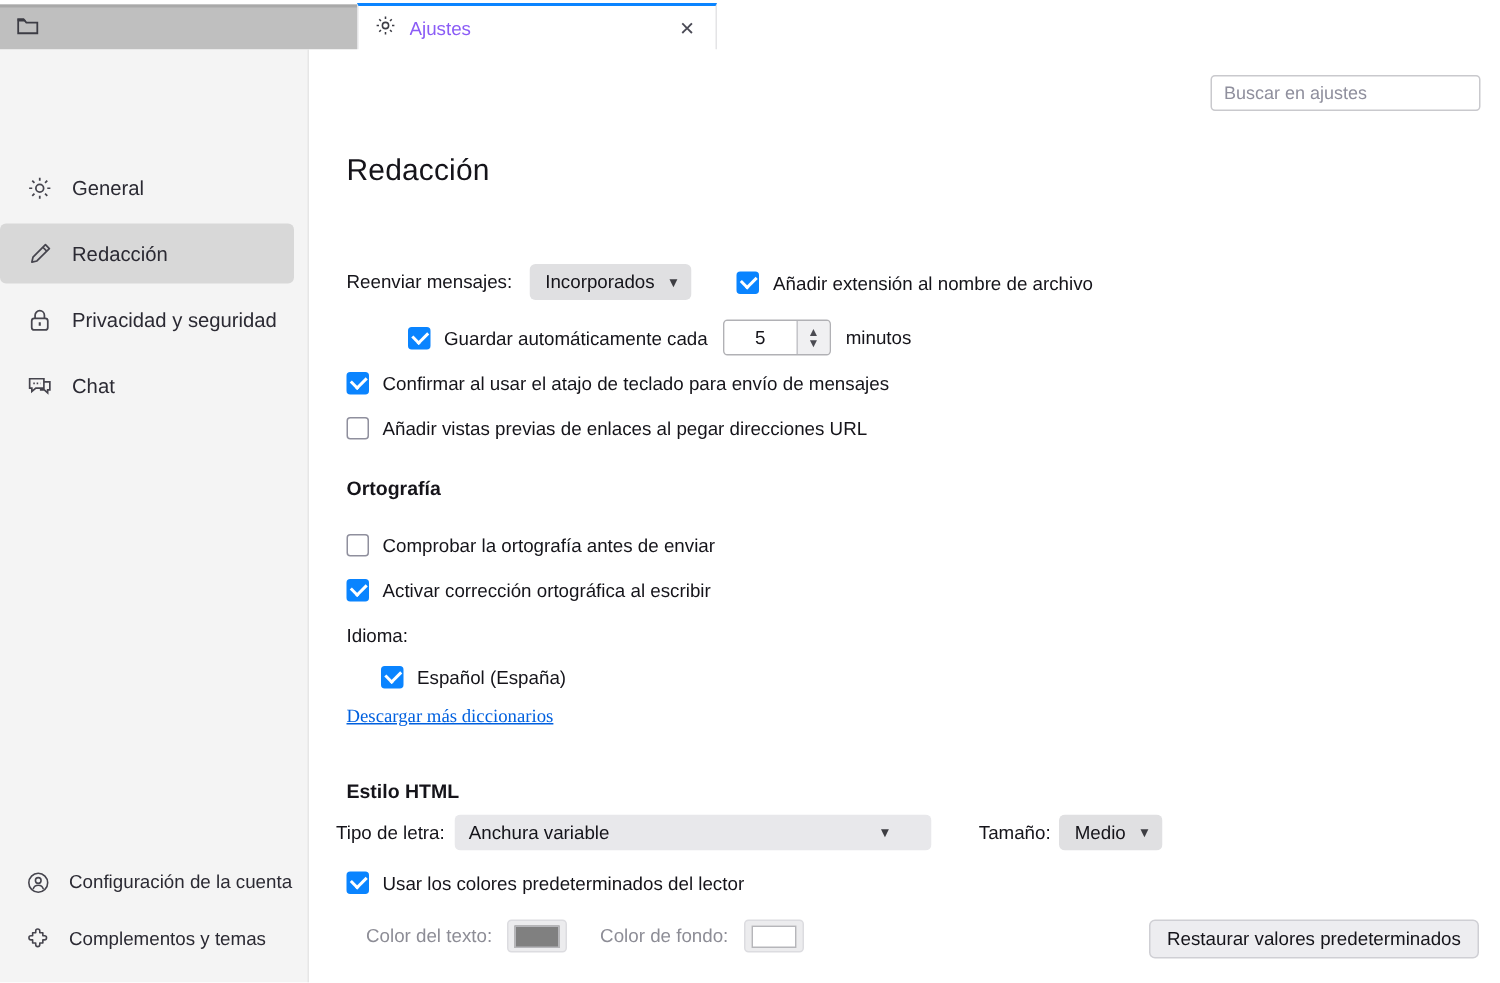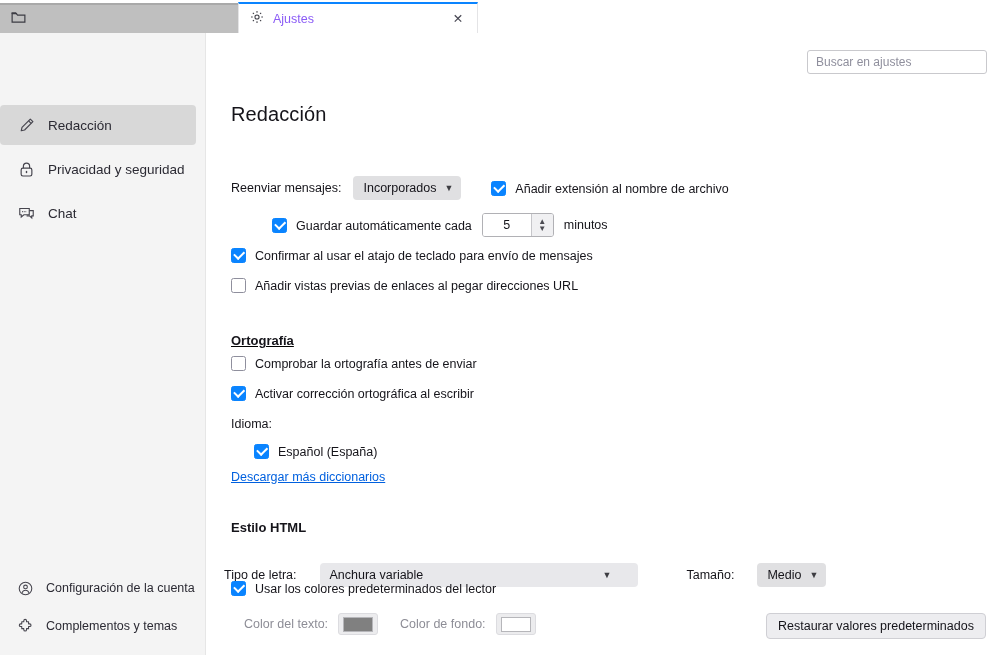--- a/index.html
+++ b/index.html
@@ -134,21 +134,21 @@
     display: flex; flex-direction: column; align-items: center; justify-content: center;
     gap: 1px; color: #4b4b52;
   }
   .spin .arrows span { font-size: 8px; line-height: 6px; }
 
   
   .section-h { font-size: 13px; font-weight: 700; color: #15141a; }
 
   
   .link {
-    font-size: 12.5px; color: #0060df; text-decoration: underline; white-space: nowrap;
+    font-size: 12.5px; color: #0060df; text-decoration: underline; white-space: nowrap; font-family: Liberation Serif, serif;
   }
 
   
   .swatch-host {
     width: 40px; height: 22px; border-radius: 3px;
     background: #ececee; border: 1px solid #dcdce0;
     display: flex; align-items: center; justify-content: center;
   }
   .swatch { width: 30px; height: 15px; border: 1px solid #b6b6ba; }
 
@@ -188,20 +188,29 @@
       <span class="tab-close">✕</span>
     </div>
 
     <div class="tabstrip-rest"></div>
   </div>
 
   <div class="sidebar">
 
     <div class="nav-top">
 
+      <div class="nav-item">
+        <span class="ico">
+          <svg width="19" height="19" viewBox="0 0 22 22" fill="none" stroke="#46454e" stroke-width="1.35">
+            <circle cx="11" cy="11" r="3"></circle>
+            <path d="M11 2.8v2.4M11 16.8v2.4M2.8 11h2.4M16.8 11h2.4M5.2 5.2l1.7 1.7M15.1 15.1l1.7 1.7M16.8 5.2l-1.7 1.7M6.9 15.1l-1.7 1.7"></path>
+          </svg>
+        </span>
+        <span>General</span>
+      </div>
 
       <div class="nav-item selected">
         <span class="ico">
           <svg width="19" height="19" viewBox="0 0 22 22" fill="none" stroke="#46454e" stroke-width="1.35" stroke-linejoin="round">
             <path d="M15.4 3.6l3 3-9.6 9.6-3.9.9.9-3.9z"></path>
             <path d="M13.4 5.6l3 3"></path>
           </svg>
         </span>
         <span>Redacción</span>
       </div>
@@ -294,21 +303,21 @@
       </label>
     </div>
 
     <div class="row" style="top:245px; left:25px;">
       <label class="cb">
         <span class="box"></span>
         <span class="lbl">Añadir vistas previas de enlaces al pegar direcciones URL</span>
       </label>
     </div>
 
-    <div class="row" style="top:300px; left:25px;text-decoration:underline;">
+    <div class="row" style="top:285px; left:25px;">
       <span class="section-h">Ortografía</span>
     </div>
 
     <div class="row" style="top:323px; left:25px;">
       <label class="cb">
         <span class="box"></span>
         <span class="lbl">Comprobar la ortografía antes de enviar</span>
       </label>
     </div>
 
@@ -331,21 +340,21 @@
     </div>
 
     <div class="row" style="top:437px; left:25px;">
       <a href="#" class="link">Descargar más diccionarios</a>
     </div>
 
     <div class="row" style="top:487px; left:25px;">
       <span class="section-h">Estilo HTML</span>
     </div>
 
-    <div class="row" style="top:530px; left:18px; gap:23px;">
+    <div class="row" style="top:510px; left:18px; gap:6px;">
       <span class="lbl">Tipo de letra:</span>
       <div class="dd wide" style="width:318px; padding-right:25px;">
         <span>Anchura variable</span>
         <span class="chev">▼</span>
       </div>
       <span class="lbl" style="margin-left:26px;">Tamaño:</span>
       <div class="dd">
         <span>Medio</span>
         <span class="chev">▼</span>
       </div>

